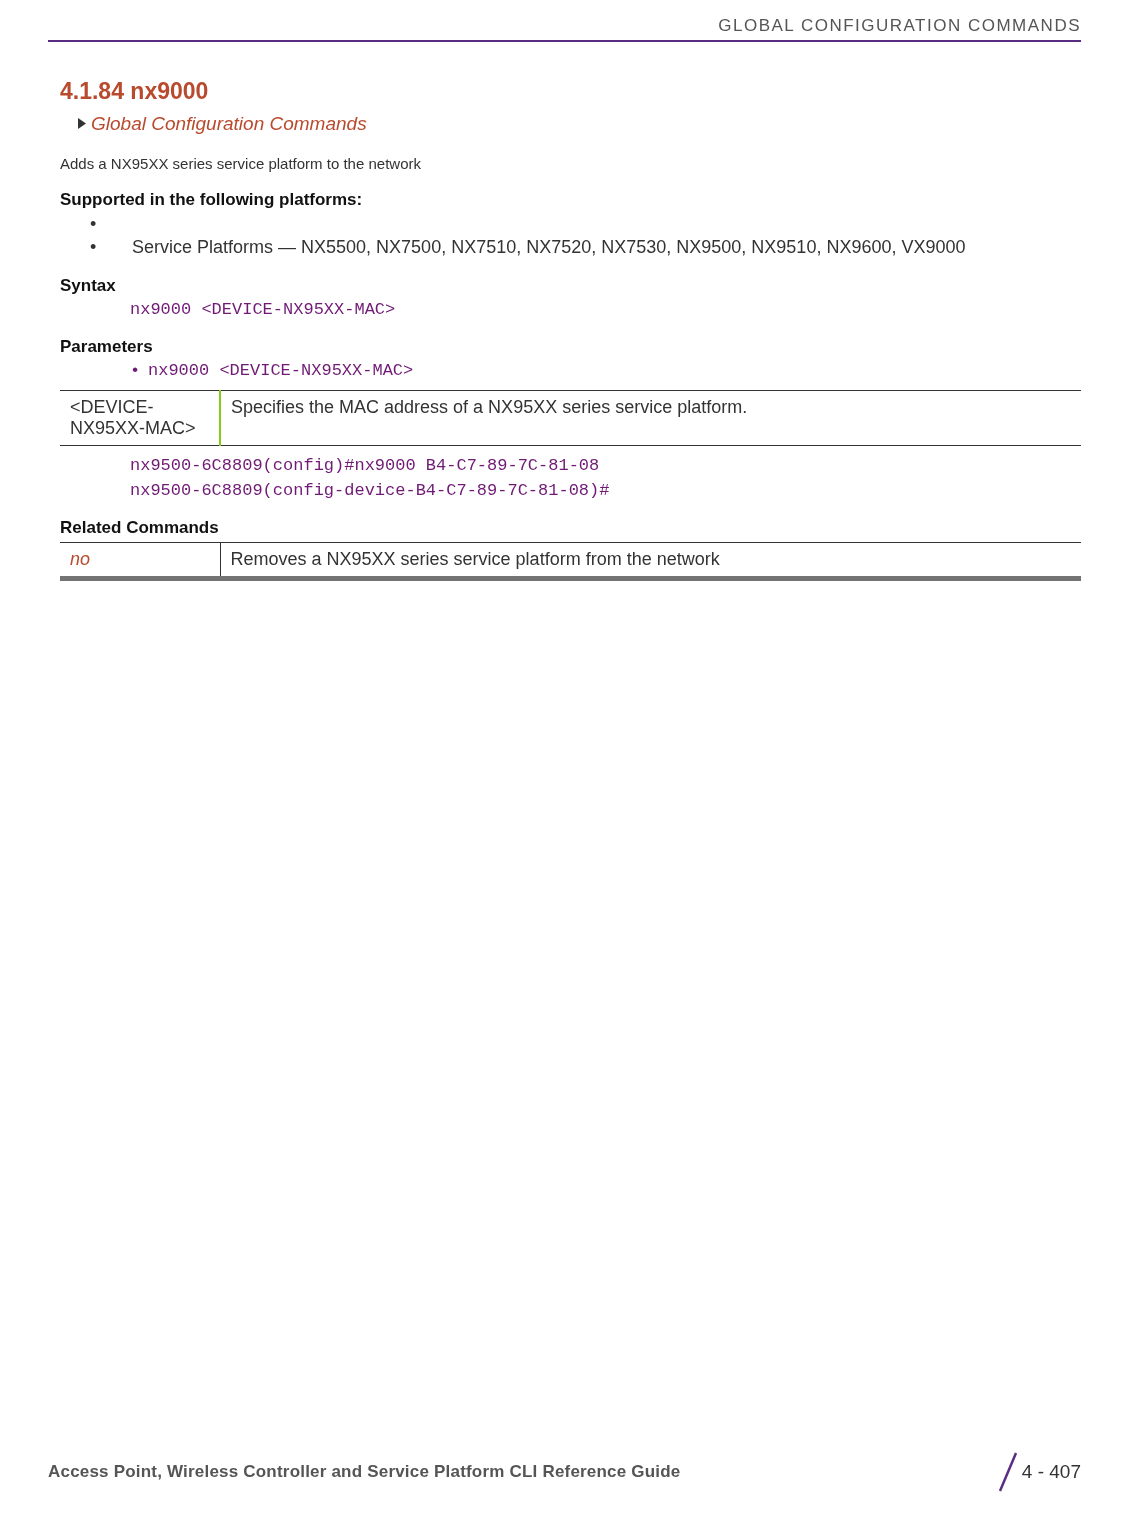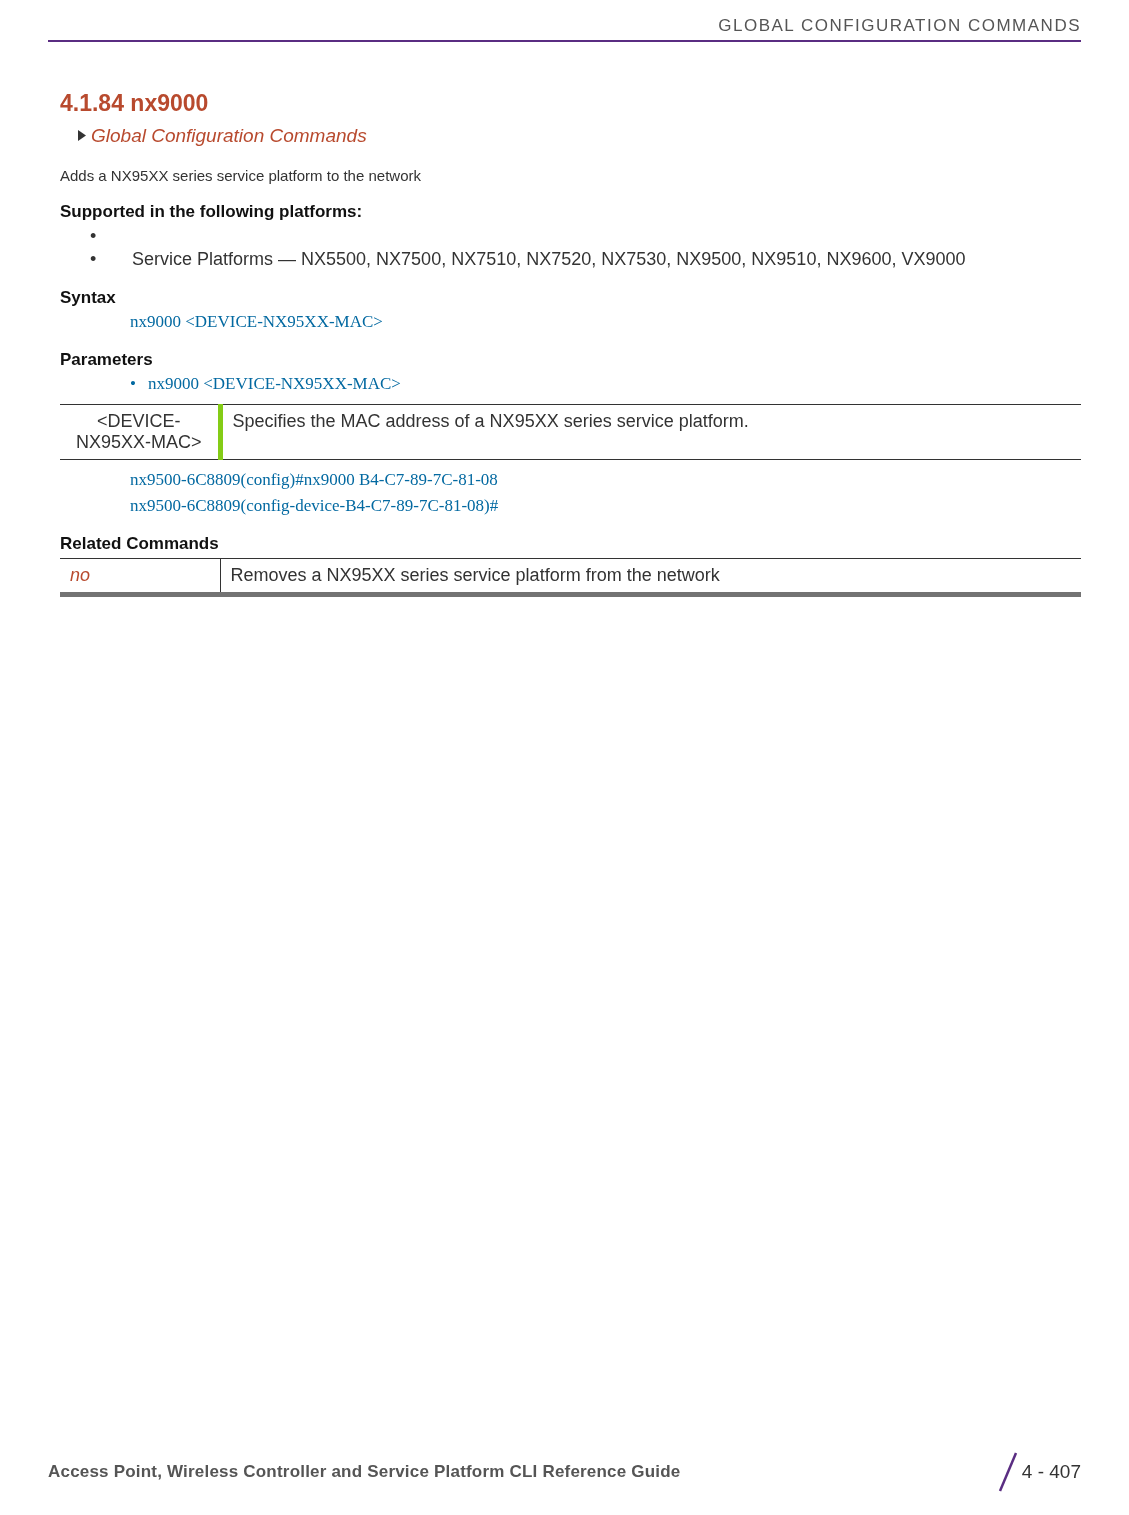--- a/index.html
+++ b/index.html
@@ -26,21 +26,21 @@
     }
     .header-rule {
       position: absolute;
       top: 40px;
       left: 48px;
       right: 48px;
       border-top: 2px solid #5a2d82;
     }
     .content {
       position: absolute;
-      top: 90px;
+      top: 78px;
       left: 60px;
       right: 48px;
     }
     .section-number {
       color: #b84a2e;
       font-size: 23px;
       font-weight: bold;
       margin-bottom: 8px;
     }
     .breadcrumb {
@@ -84,23 +84,23 @@
       color: #333;
       font-weight: 300;
       margin-bottom: 2px;
       padding-left: 30px;
     }
     .bullet-list li .bullet {
       min-width: 42px;
       text-align: left;
     }
     .mono {
-      font-family: Liberation Serif, serif;
-      font-size: 17px;
-      color: #0369a1;
+      font-family: Liberation Mono, monospace;
+      font-size: 17px;
+      color: #701a75;
       font-weight: 300;
     }
     .indent-mono {
       padding-left: 70px;
       margin-bottom: 6px;
     }
     .small-bullet {
       display: flex;
       padding-left: 70px;
       margin-bottom: 10px;
@@ -118,22 +118,21 @@
       border-top: 1px solid #333;
       border-bottom: 1px solid #333;
       padding: 6px 10px;
       font-size: 18px;
       color: #333;
       font-weight: 300;
       vertical-align: top;
     }
     .param-table td.left {
       width: 160px;
-      border-right: 5px solid #84cc16;
-      text-align: center;
+      border-right: 2px solid #84cc16;
     }
     .related-table {
       width: 100%;
       border-collapse: collapse;
       margin-top: 4px;
     }
     .related-table td {
       border-top: 1px solid #333;
       border-bottom: 5px solid #737373;
       padding: 6px 10px;

